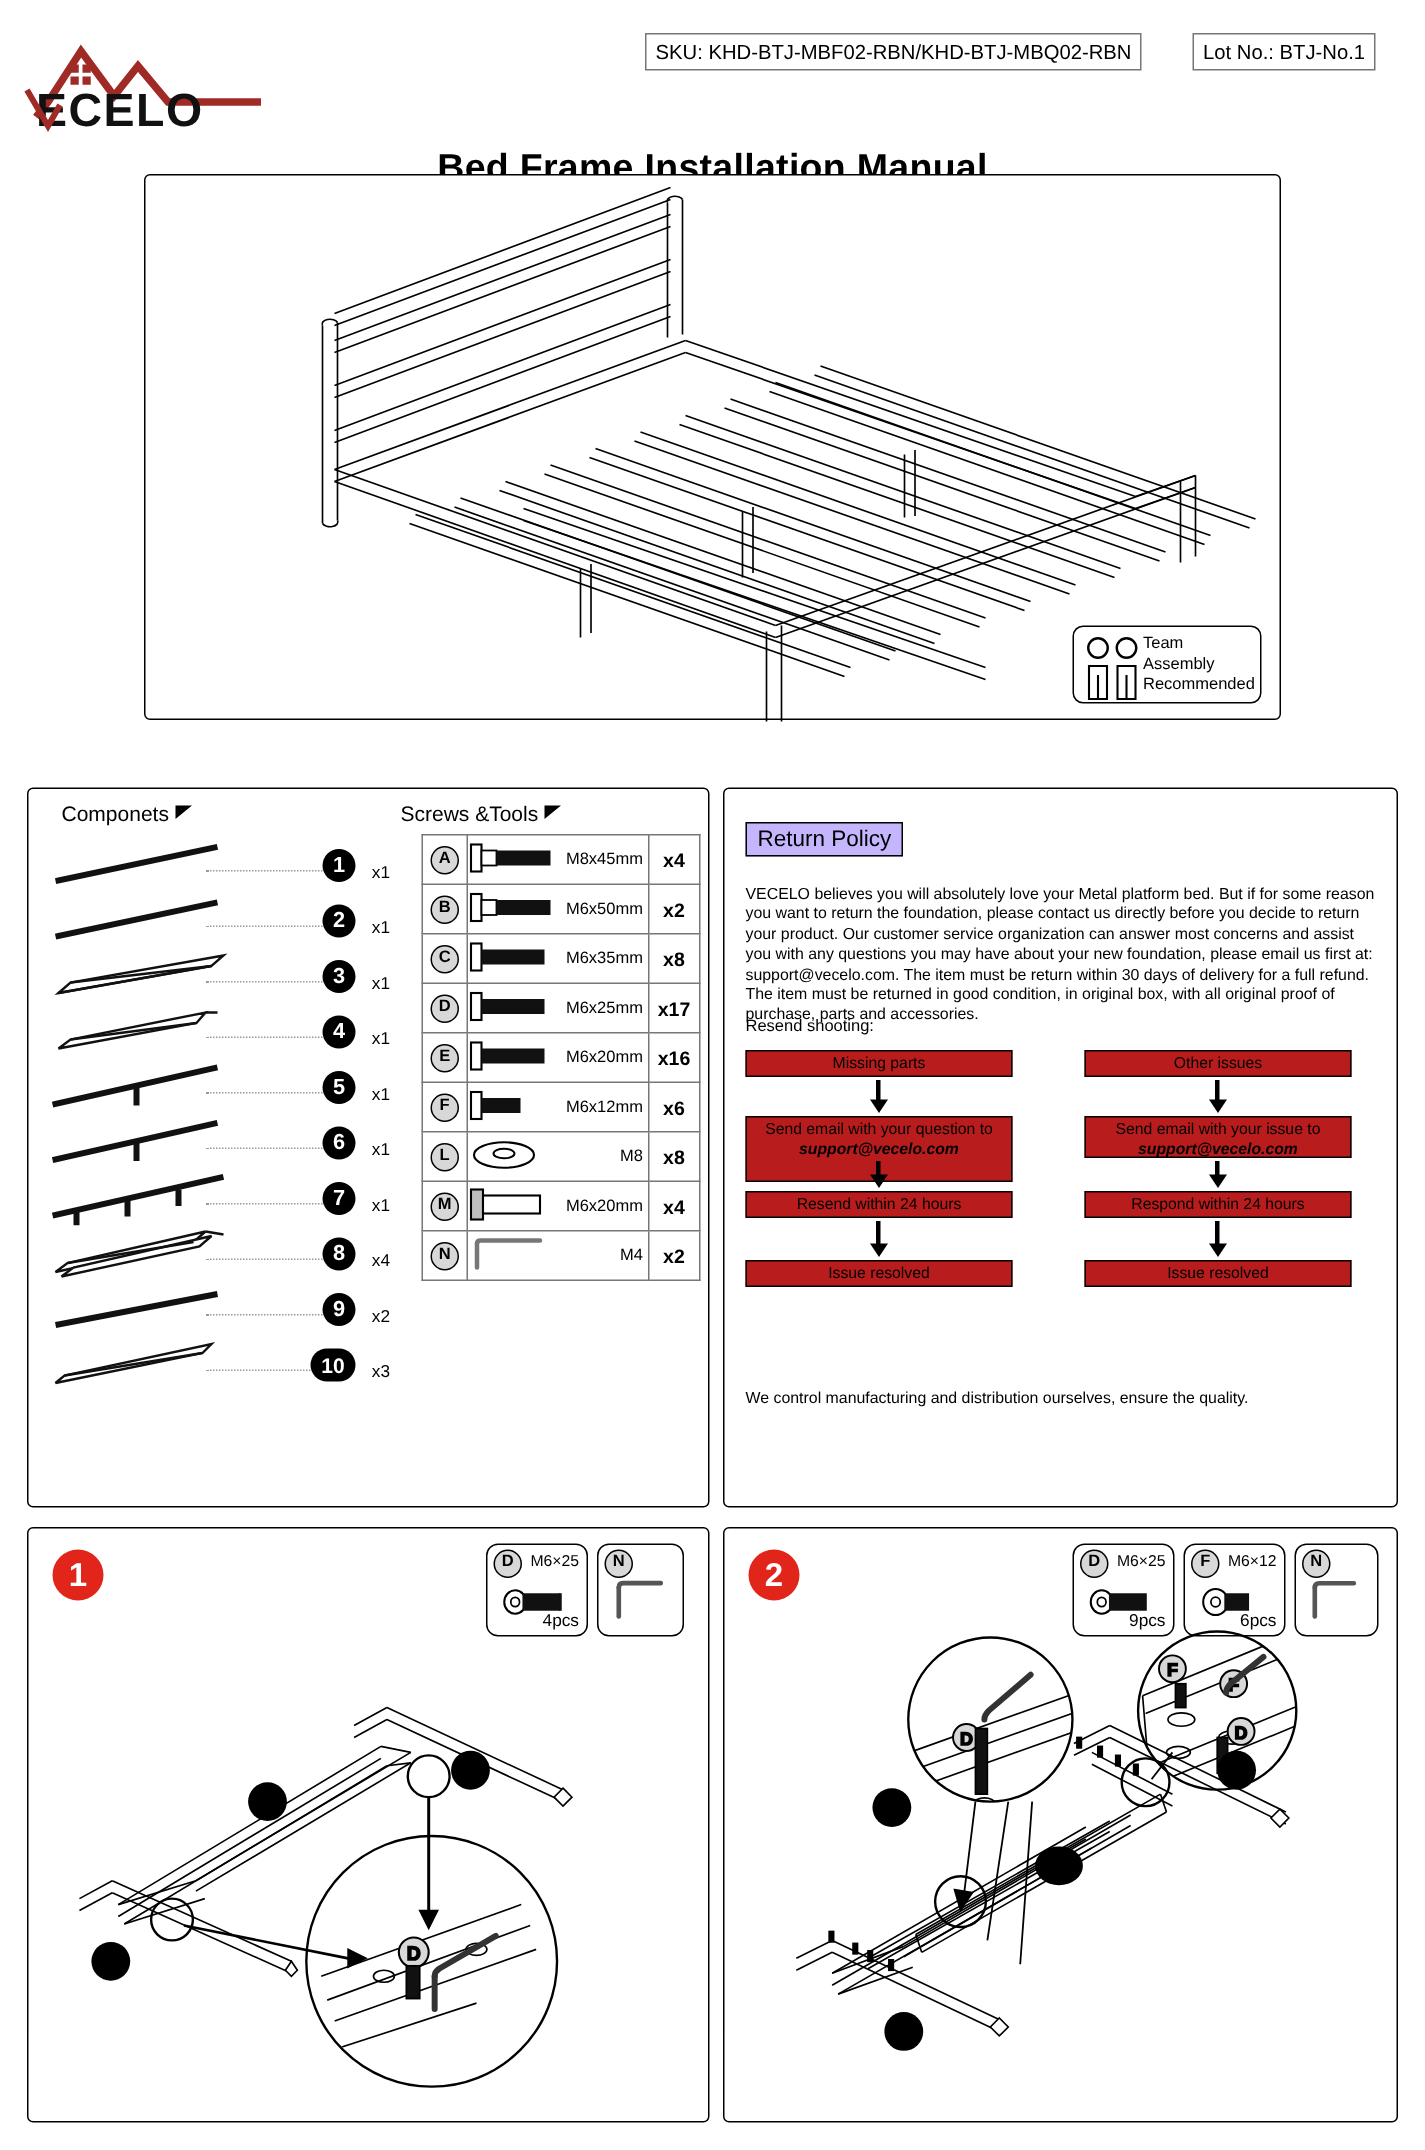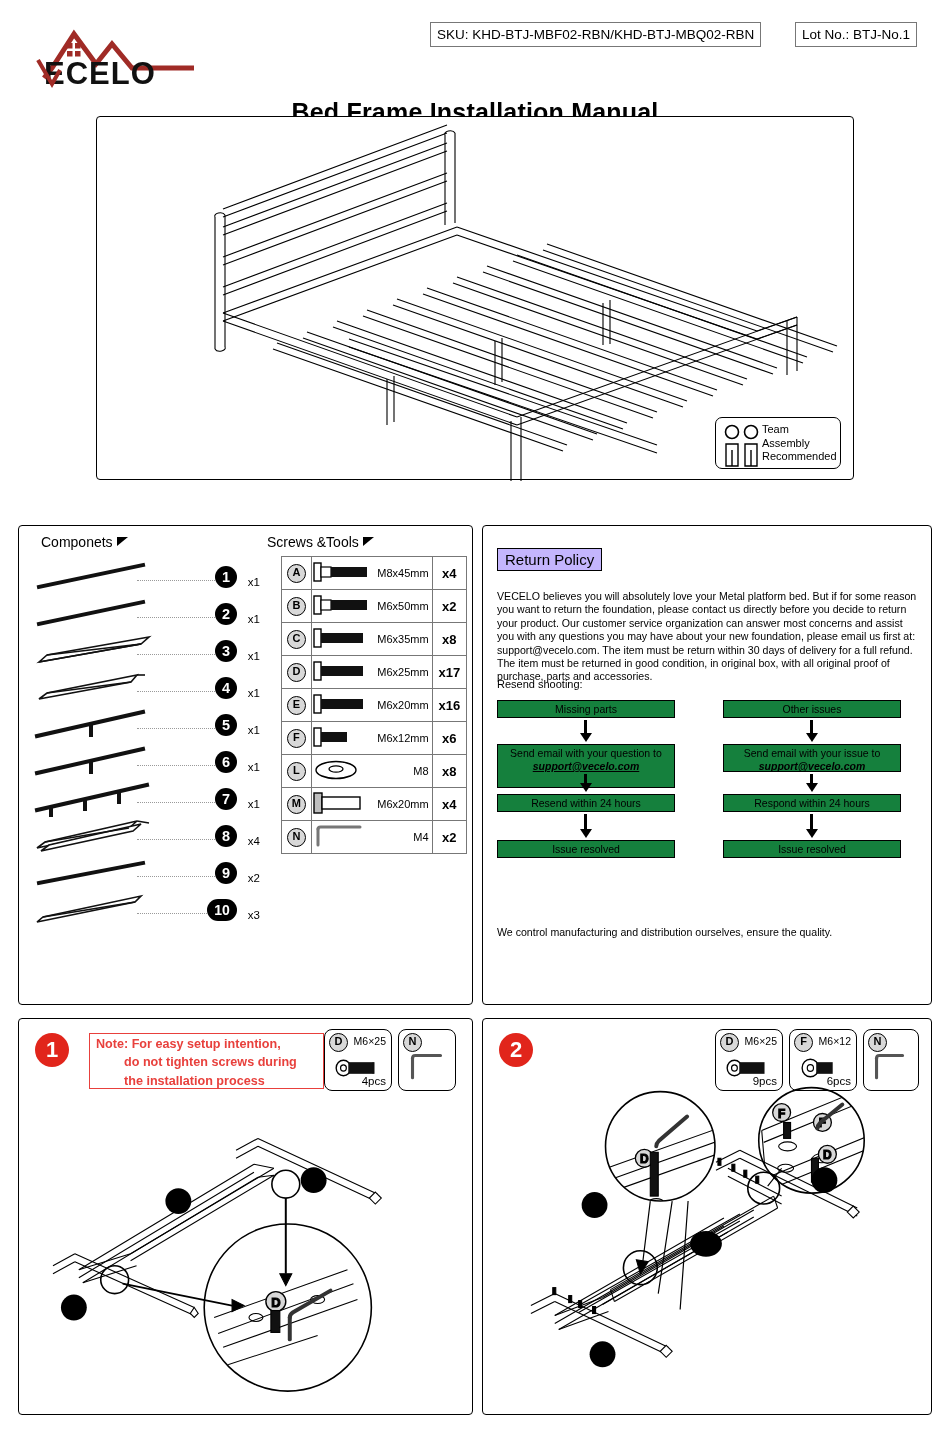--- a/index.html
+++ b/index.html
@@ -4,21 +4,21 @@
 <style>
   html,body{margin:0;padding:0;background:#fff;}
   body{
     width:950px;height:1433px;position:relative;overflow:hidden;
     font-family:"Liberation Sans","DejaVu Sans",sans-serif;
     color:#000;
   }
   .abs{position:absolute;}
 
   
-  #logo{left:34px;top:16px;width:170px;height:72px;}
+  #logo{left:14px;top:16px;width:170px;height:72px;}
   #sku-box{
     left:430px;top:22px;height:22px;border:1px solid #777;
     padding:1px 6px 0 6px;font-size:13.5px;line-height:21px;white-space:nowrap;
   }
   #lot-box{
     left:795px;top:22px;height:22px;border:1px solid #777;
     padding:1px 6px 0 6px;font-size:13.5px;line-height:21px;white-space:nowrap;
   }
   #manual-title{
     left:0;top:78px;width:950px;text-align:center;
@@ -90,24 +90,24 @@
     padding:2px 7px;font-size:15px;
   }
   #policy-body{left:14px;top:64px;width:420px;font-size:10.6px;line-height:13.4px;}
   #ts-label{left:14px;top:152px;font-size:11px;}
 
   .flow{position:absolute;top:174px;width:178px;}
   #flow-left{left:14px;}
   #flow-right{left:240px;}
   .fbox{
     position:absolute;left:0;width:178px;border:1.6px solid #000;box-sizing:border-box;
-    text-align:center;font-size:10.5px;line-height:12.6px;background:#15803d;
+    text-align:center;font-size:10.5px;line-height:12.6px;background:#b91c1c;
     padding:2px 2px;
   }
-  .fbox .em{font-style:italic;font-weight:bold;text-decoration:underline;}
+  .fbox .em{font-style:italic;font-weight:bold;}
   .farrow{position:absolute;left:87px;width:3px;background:#000;}
   .farrow:after{
     content:"";position:absolute;left:-4.5px;bottom:-8px;
     border-left:6px solid transparent;border-right:6px solid transparent;
     border-top:9px solid #000;
   }
   #policy-footer{left:14px;top:400px;font-size:10.6px;}
 
   
   #step1-panel{left:18px;top:1018px;width:455px;height:397px;}
@@ -432,25 +432,20 @@
       <div class="fbox" style="top: 94px; height: 18px;"><span>Respond within 24 hours</span></div>
       <div class="farrow" style="top: 114px; height: 16px;"></div>
       <div class="fbox" style="top: 140px; height: 18px;"><span>Issue resolved</span></div>
     </div>
   <div class="abs" id="policy-footer">We control manufacturing and distribution ourselves, ensure the quality.</div>
 </div>
 
 <div class="abs panel" id="step1-panel">
   <div class="step-num" style="left:16px;top:14px;">1</div>
 
-  <div id="note-box">
-    <div>Note: For easy setup intention,</div>
-    <div>do not tighten screws during</div>
-    <div>the installation process</div>
-  </div>
 
   <div class="part-card" style="left:305px;width:68px;height:62px;">
     <span class="pc-code code-badge">D</span>
     <span class="pc-spec">M6×25</span>
     <svg class="pc-art" viewBox="0 0 68 40">
       <ellipse cx="19" cy="20" rx="7.5" ry="8" fill="#fff" stroke="#000" stroke-width="1.4"></ellipse>
       <ellipse cx="19" cy="20" rx="3" ry="3.2" fill="#fff" stroke="#000" stroke-width="1.2"></ellipse>
       <rect x="24" y="14" width="26" height="12" fill="#111"></rect>
       <path d="M50 14 l0 12" stroke="#111" stroke-width="2"></path>
     </svg>

